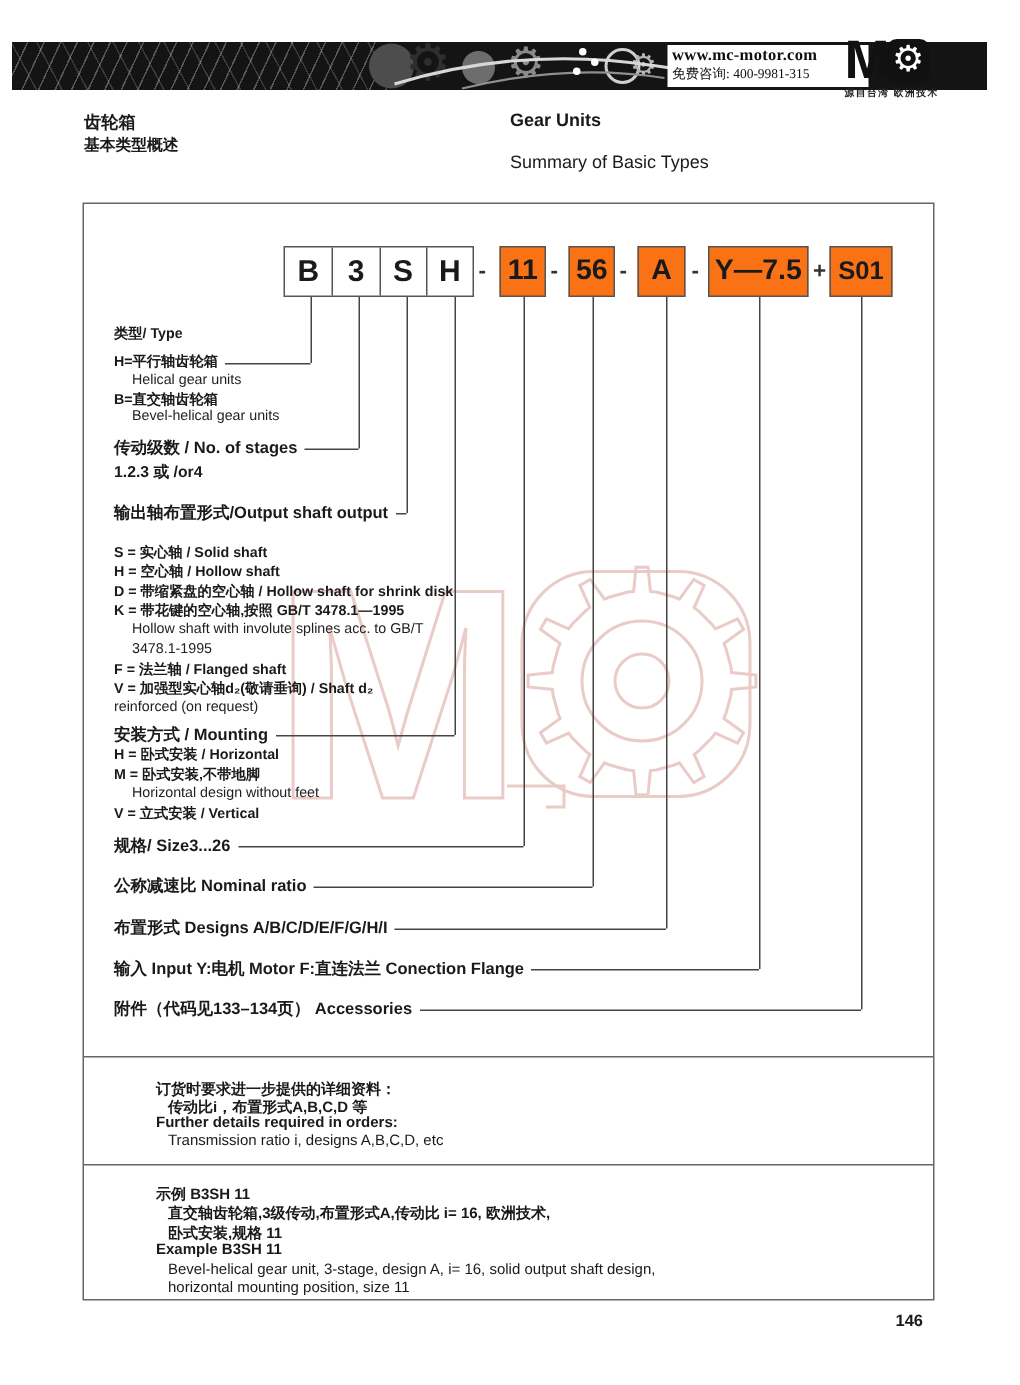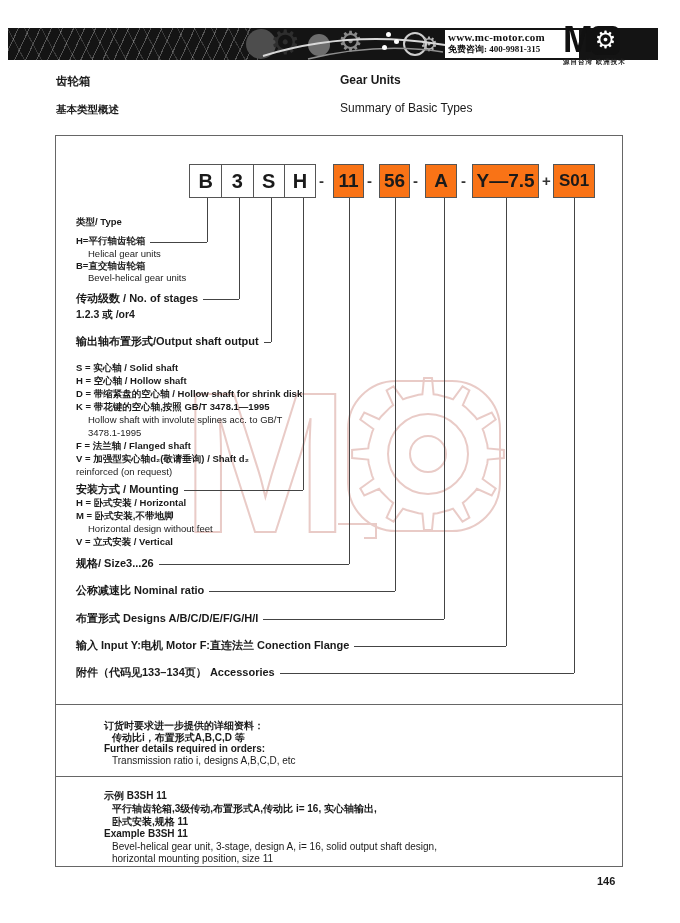--- a/index.html
+++ b/index.html
@@ -9,33 +9,33 @@
   .banner{position:absolute;left:8px;top:28px;width:650px;height:32px;background:#141414;overflow:hidden;}
   .banner-lines{position:absolute;left:0;top:0;width:250px;height:100%;
      background:repeating-linear-gradient(115deg,transparent 0 9px,rgba(255,255,255,.28) 9px 10px),
                 repeating-linear-gradient(62deg,transparent 0 14px,rgba(255,255,255,.16) 14px 15px);}
   .bcirc{position:absolute;border-radius:50%;}
   .bgear{position:absolute;line-height:1;}
   .bdot{position:absolute;width:5px;height:5px;border-radius:50%;background:#fff;}
   .contact{position:absolute;left:437px;top:2px;width:134px;height:28px;background:#fff;
            padding:1px 3px;box-sizing:border-box;font-family:"Liberation Serif",serif;color:#101010;}
   .contact .web{font-size:11px;font-weight:bold;letter-spacing:.2px;}
-  .contact .tel{font-size:9px;font-weight:bold;}
+  .contact .tel{font-size:9px;font-weight:normal;}
   
   .logo{position:absolute;left:563px;top:24px;width:106px;text-align:left;}
   .logo-row{display:flex;align-items:center;height:32px;}
   .logo-m{font-size:36px;font-weight:900;color:#111;letter-spacing:-3px;line-height:30px;}
   .logo-gearbox{width:29px;height:29px;background:#111;border-radius:7px;margin-left:1px;
                 display:flex;align-items:center;justify-content:center;}
   .logo-gearbox span{color:#fff;font-size:24px;line-height:1;}
   .logo-tag{font-size:6.5px;color:#222;letter-spacing:1px;margin-top:2px;white-space:nowrap;font-weight:bold;}
   
   .t-zh{position:absolute;left:56px;top:74px;font-size:11.5px;font-weight:bold;}
   .t-en{position:absolute;left:340px;top:73px;font-size:12px;font-weight:bold;}
-  .s-zh{position:absolute;left:56px;top:103px;font-size:10.5px;font-weight:bold;}
+  .s-zh{position:absolute;left:56px;top:90px;font-size:10.5px;font-weight:bold;}
   .s-en{position:absolute;left:340px;top:101px;font-size:12px;}
   
   .mainbox{position:absolute;left:55px;top:135px;width:566px;height:730px;border:1px solid #666;}
   .wm{position:absolute;left:0;top:0;z-index:0;pointer-events:none;}
   .vline{position:absolute;width:0;border-left:1px solid #444;z-index:1;}
   .hdiv{position:absolute;left:0;width:100%;border-top:1px solid #666;z-index:1;}
   
   .cellgrid{position:absolute;left:133px;top:28px;width:127px;height:34px;display:grid;
             grid-template-columns:repeat(4,1fr);border:1px solid #555;box-sizing:border-box;background:#fff;z-index:2;}
   .cellgrid>div{display:flex;align-items:center;justify-content:center;font-size:20px;font-weight:bold;border-left:1px solid #555;}
@@ -195,21 +195,21 @@
 
     <div class="hdiv" style="top:568px;"></div>
     <div class="hdiv" style="top:640px;"></div>
 
     <div class="note b" style="left:48px;top:583px;">订货时要求进一步提供的详细资料：</div>
     <div class="note b" style="left:56px;top:595px;">传动比i，布置形式A,B,C,D 等</div>
     <div class="note b" style="left:48px;top:607px;">Further details required in orders:</div>
     <div class="note" style="left:56px;top:619px;">Transmission ratio i, designs A,B,C,D, etc</div>
 
     <div class="note b" style="left:48px;top:653px;">示例 B3SH 11</div>
-    <div class="note b" style="left:56px;top:666px;">平行轴齿轮箱,3级传动,布置形式A,传动比 i= 16, 实心轴输出,</div>
+    <div class="note b" style="left:56px;top:666px;">直交轴齿轮箱,3级传动,布置形式A,传动比 i= 16, 欧洲技术,</div>
     <div class="note b" style="left:56px;top:679px;">卧式安装,规格 11</div>
     <div class="note b" style="left:48px;top:692px;">Example B3SH 11</div>
     <div class="note" style="left:56px;top:705px;">Bevel-helical gear unit, 3-stage, design A, i= 16, solid output shaft design,</div>
     <div class="note" style="left:56px;top:717px;">horizontal mounting position, size 11</div>
   </div>
 
   <div class="pagenum">146</div>
 </div>
 
 </body></html>

